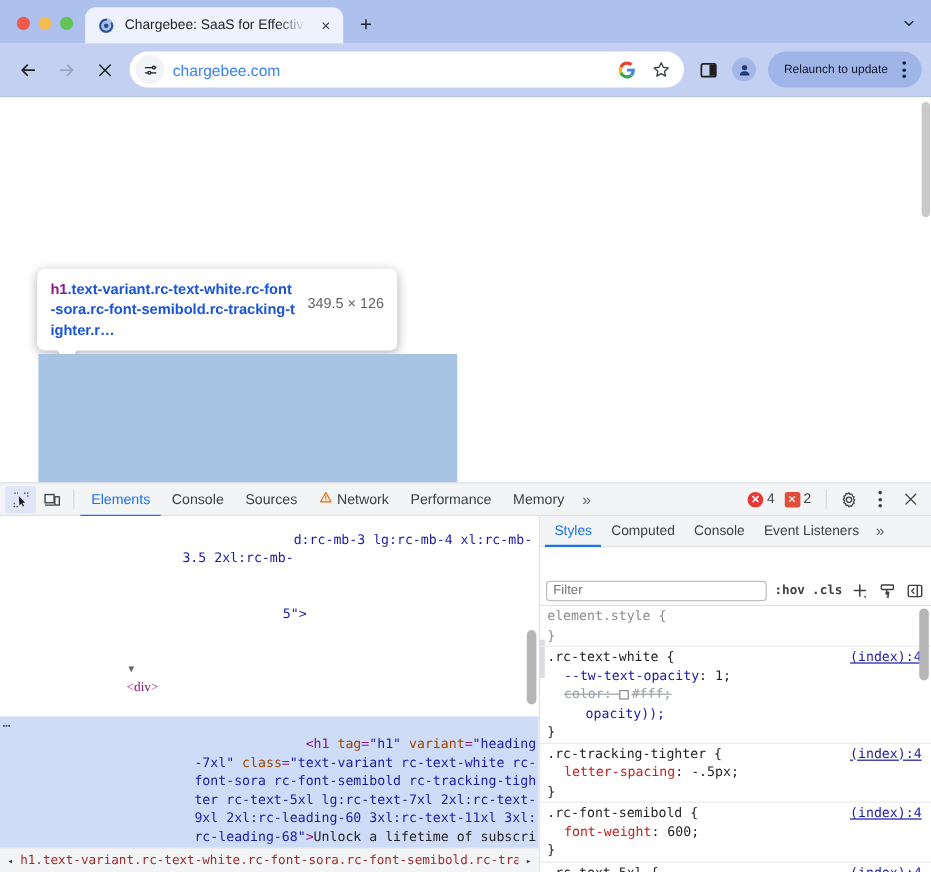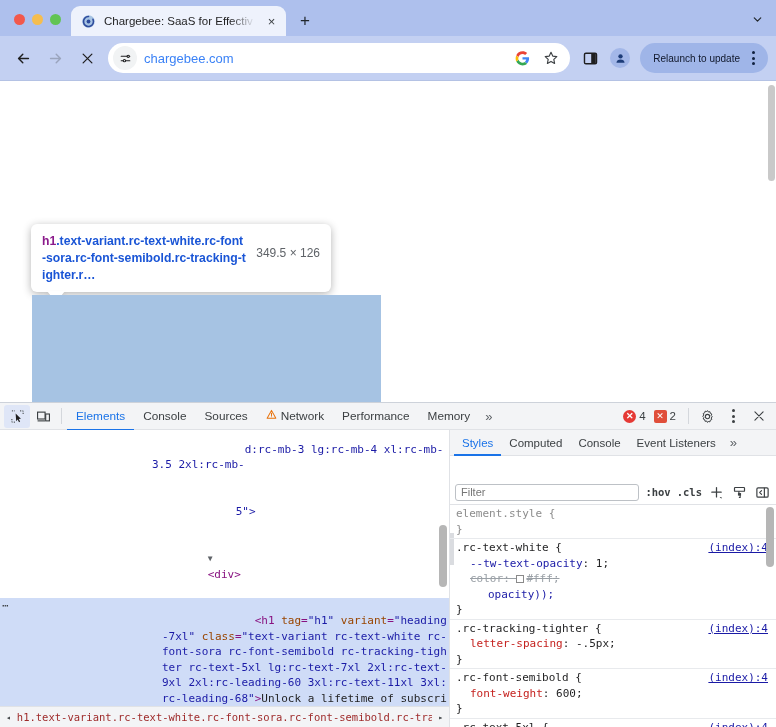--- a/index.html
+++ b/index.html
@@ -454,21 +454,21 @@
           <div class="dom-row">
             <div class="dom-line" style="padding-left:152px; margin-top:-4px;">
               <span class="attrval">d:rc-mb-3 lg:rc-mb-4 xl:rc-mb-3.5 2xl:rc-mb-</span>
             </div>
             <div class="dom-line" style="padding-left:143px;">
               <span class="attrval">5"&gt;</span>
             </div>
           </div>
 
           <div class="dom-row">
-            <div class="dom-line" style="padding-left:115px;">
+            <div class="dom-line" style="padding-left:67px;font-family:Liberation Serif, serif;">
               <span class="tri">▼</span>
               <span class="tagname">&lt;div&gt;</span>
             </div>
           </div>
 
           <div class="dom-row selected">
             <span class="sel-ellipsis">⋯</span>
             <div class="dom-line" style="padding-left:162px; text-indent:-0px;">
               <span class="tagname">&lt;h1 </span><span class="attrname">tag</span><span class="eq">=</span><span class="attrval">"h1"</span><span> </span><span class="attrname">variant</span><span class="eq">=</span><span class="attrval">"heading-7xl"</span><span> </span><span class="attrname">class</span><span class="eq">=</span><span class="attrval">"text-variant rc-text-white rc-font-sora rc-font-semibold rc-tracking-tighter rc-text-5xl lg:rc-text-7xl 2xl:rc-text-9xl 2xl:rc-leading-60 3xl:rc-text-11xl 3xl:rc-leading-68"</span><span class="eq">&gt;</span><span class="textnode">Unlock a lifetime of subscriber growth and retention</span>
             </div>

